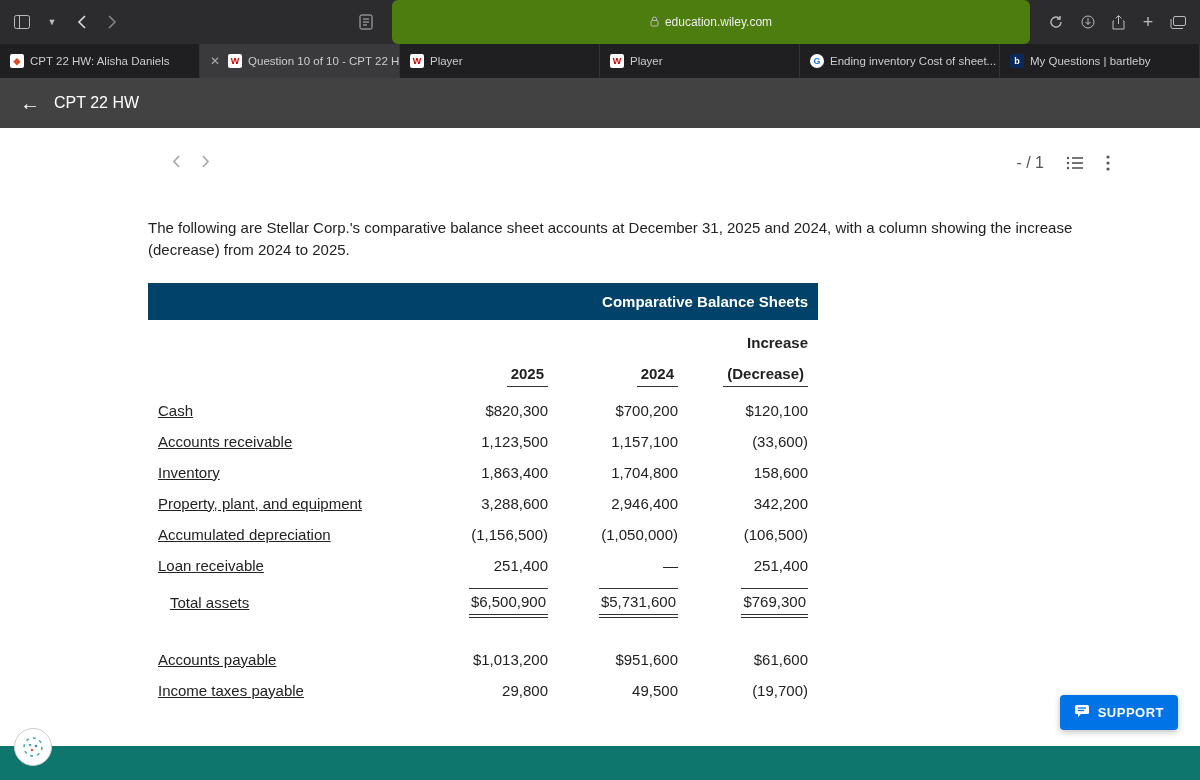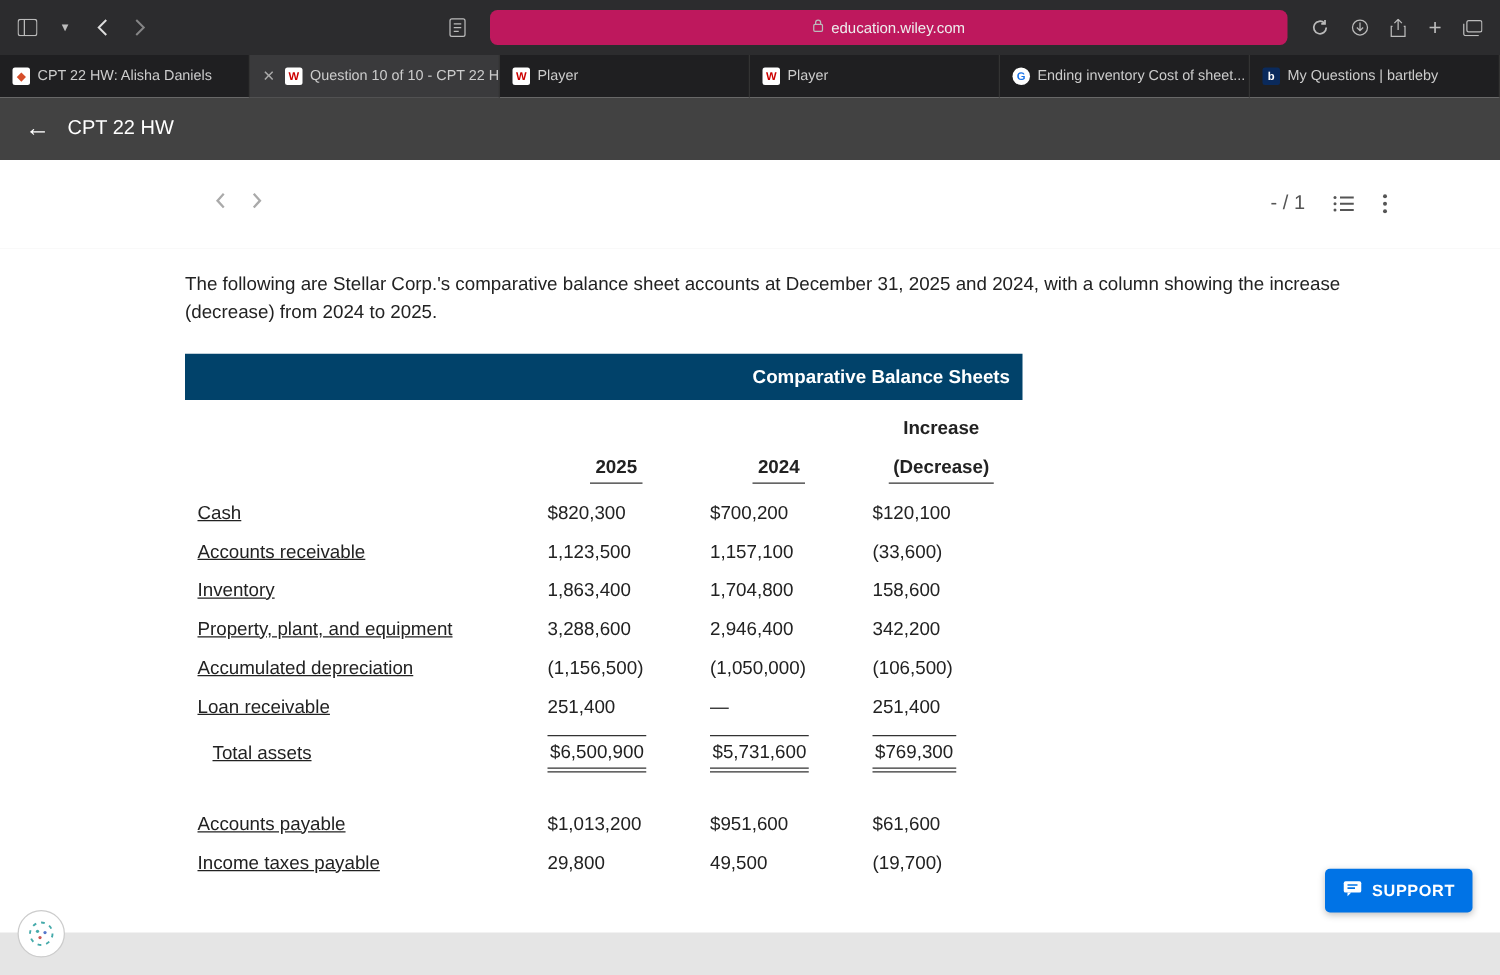--- a/index.html
+++ b/index.html
@@ -25,22 +25,22 @@
   }
   .tb-btn {
     width: 28px; height: 28px;
     display: flex; align-items: center; justify-content: center;
     color: #bdbdbd;
     border-radius: 4px;
     font-size: 14px;
   }
   .address-bar {
     flex: 1;
-    height: 28px;
-    background: #be185d;
+    height: 44px;
+    background: #4d7c0f;
     border-radius: 6px;
     display: flex;
     align-items: center;
     justify-content: center;
     color: #eee;
     font-size: 12px;
     gap: 6px;
     margin: 0 8px;
   }
   .addr-lock { font-size: 10px; color: #bbb; }
@@ -110,21 +110,21 @@
     display:flex;
     align-items:center;
     gap: 22px;
     font-size: 16px;
     color:#555;
   }
   .icon-btn { cursor:pointer; display:flex; align-items:center; }
 
   
   .content-wrap {
-    background: #e5e5e5;
+    background: #0f766e;
     padding: 0;
     height: calc(780px - 44px - 34px - 50px - 70px);
     overflow: hidden;
   }
   .content-inner {
     background: #fff;
     margin: 0;
     padding: 18px 40px 40px 148px;
     color: #222;
   }
@@ -135,20 +135,21 @@
     max-width: 960px;
   }
 
   
   .sheet {
     border-collapse: collapse;
     font-size: 15px;
   }
   .sheet th, .sheet td {
     padding: 7px 10px;
+    text-align: right;
     white-space: nowrap;
   }
   .sheet td.label { text-align:left; padding-right: 60px; min-width:280px;text-decoration:underline;}
   .sheet .title-row td {
     background: #01426a;
     color: #fff;
     text-align: right;
     font-weight: 600;
     padding: 10px;
   }

